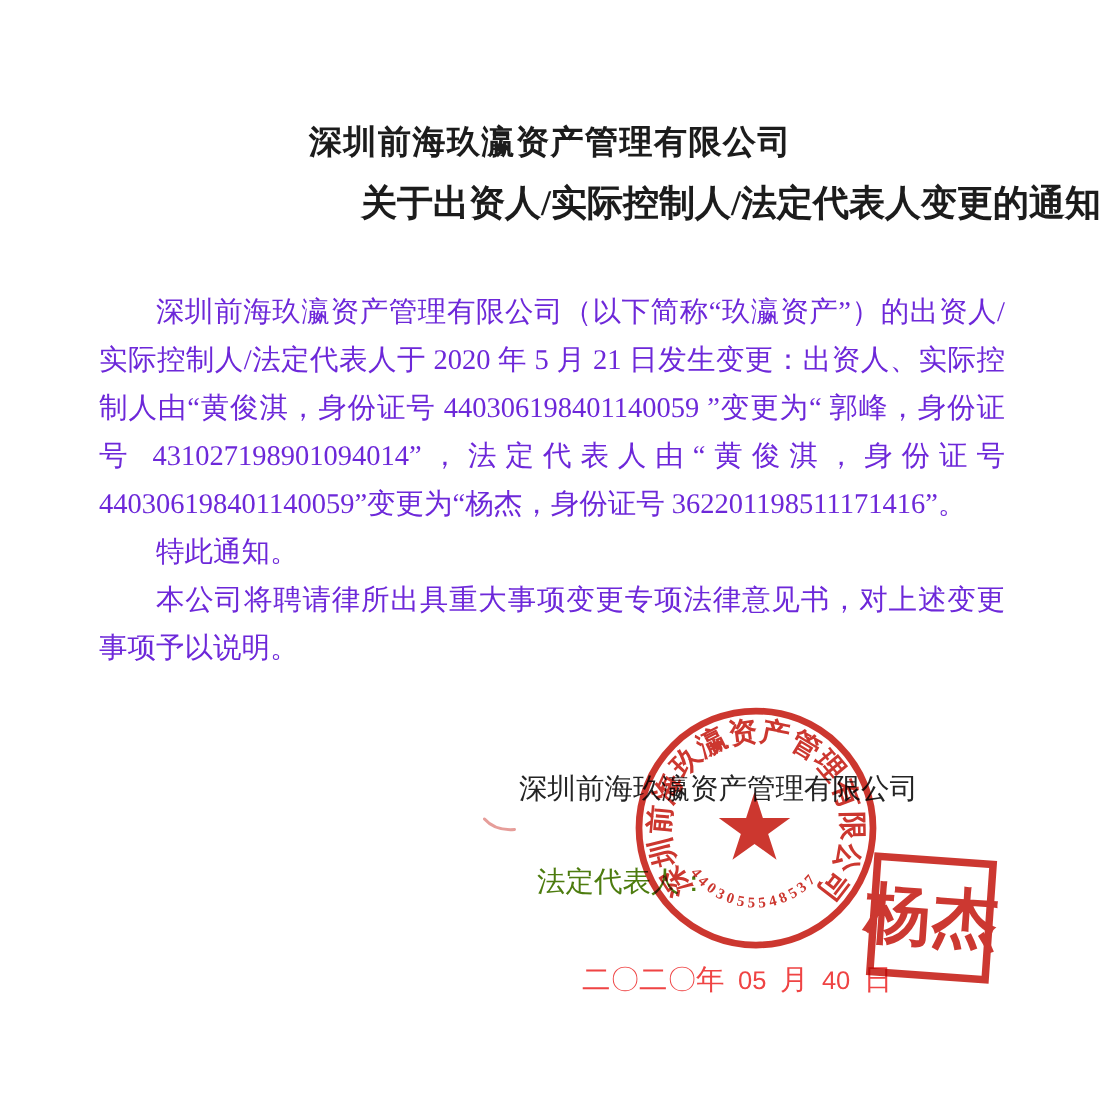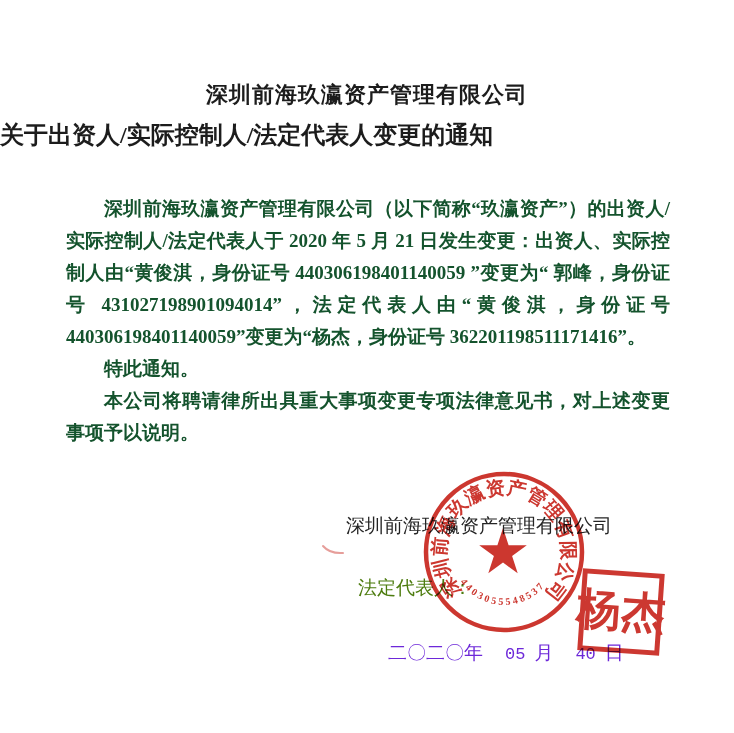--- a/index.html
+++ b/index.html
@@ -19,68 +19,66 @@
     text-align: center;
     font-size: 22px;
     font-weight: bold;
     letter-spacing: 1px;
     color: #1c1c1c;
   }
   .doc-subtitle {
     position: absolute;
     top: 119px; left: 0;
     width: 734px;
-    text-align: left;
+    text-align: right;
     font-size: 24px;
     font-weight: bold;
     color: #1c1c1c;
   }
   .body-text {
     position: absolute;
     left: 66px; top: 193px;
     width: 604px;
   }
   .body-text p {
     margin: 0;
     font-size: 19px;
     line-height: 32px;
     text-align: justify;
     text-indent: 2em;
-    color: #14532d;
-    font-weight: bold;
+    color: #6d28d9;
   }
   .sig-company {
     position: absolute;
     left: 346px; top: 513px;
     font-size: 19px;
     color: #242424;
     white-space: nowrap;
   }
   .sig-rep {
     position: absolute;
     left: 358px; top: 575px;
     font-size: 19px;
     color: #4d7c0f;
     white-space: nowrap;
   }
   .sig-date {
     position: absolute;
     left: 388px; top: 640px;
     font-size: 19px;
-    color: #6d28d9;
+    color: #ef4444;
     display: flex;
     align-items: baseline;
     gap: 9px;
     white-space: nowrap;
     text-align: right;
   }
   .sig-date .num {
-    font-family: Liberation Mono, monospace;
+    font-family: Liberation Sans, sans-serif;
     font-size: 17px;
-    margin-left: 13px;
   }
   .company-seal {
     position: absolute;
     left: 419px; top: 467px;
     mix-blend-mode: multiply;
     opacity: 0.93;
   }
   .company-seal text {
     font-family: "Liberation Serif", serif;
     font-weight: bold;

